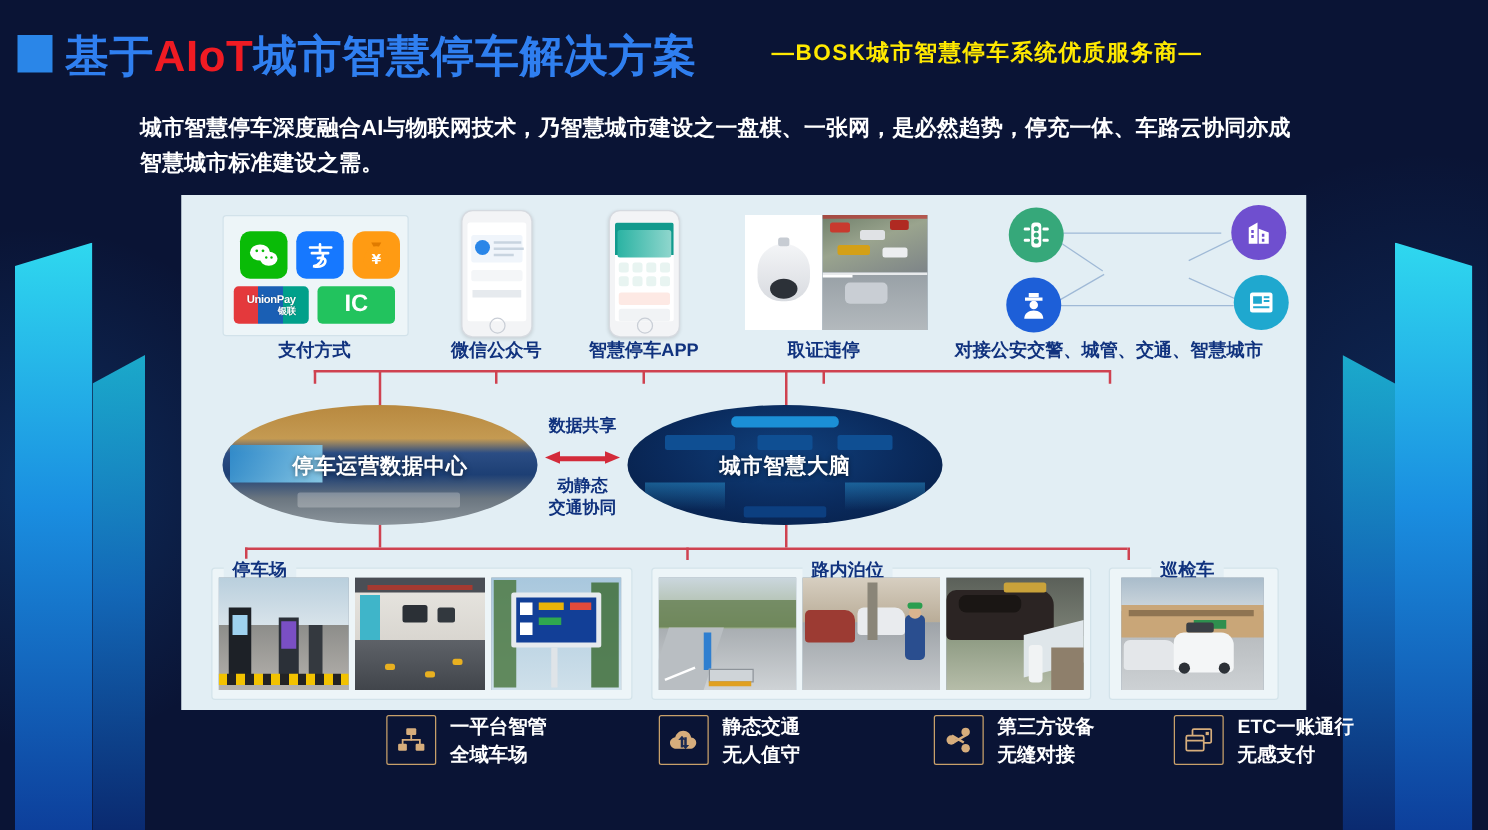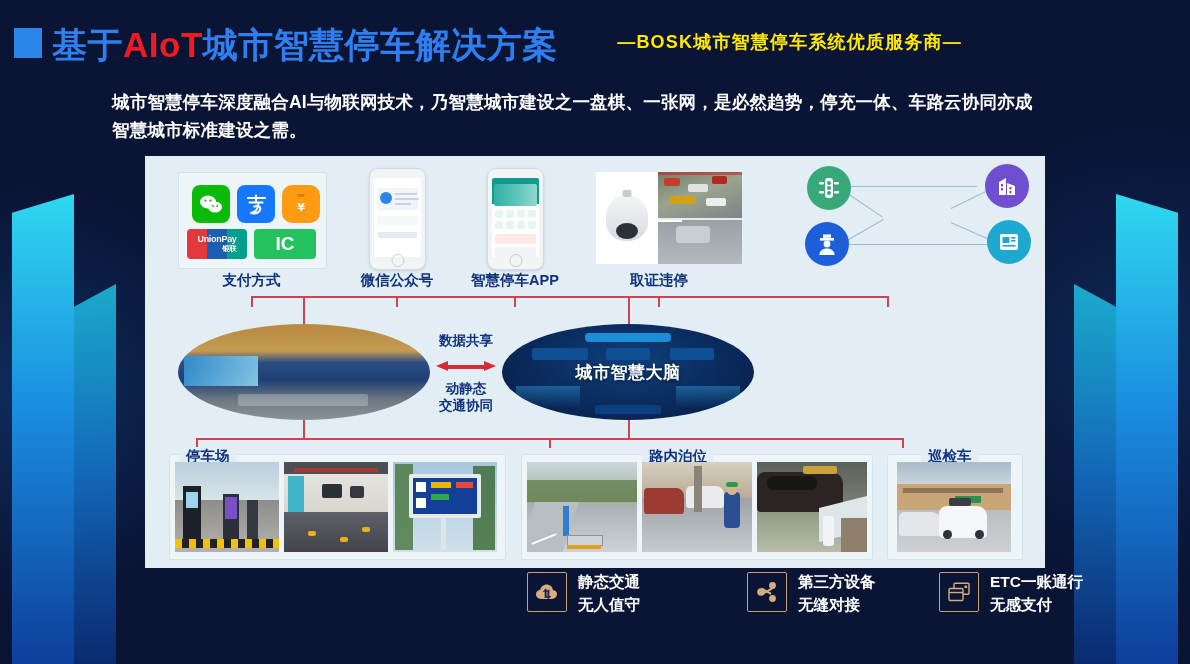--- a/index.html
+++ b/index.html
@@ -319,34 +319,36 @@
       <div class="node n-cyan" style="right:2px;top:56px;">
         <svg width="22" height="20" viewBox="0 0 22 20">
             <rect x="2" y="2" width="18" height="16" rx="2" fill="#fff"></rect>
             <rect x="4.5" y="5" width="7" height="6" fill="#1fa8cf"></rect>
             <rect x="13" y="5" width="4.5" height="1.6" fill="#1fa8cf"></rect>
             <rect x="13" y="8" width="4.5" height="1.6" fill="#1fa8cf"></rect>
             <rect x="4.5" y="13" width="13" height="1.6" fill="#1fa8cf"></rect>
           </svg>
       </div>
     </div>
+    <div class="t1-label" style="left:596px;top:115px;width:292px;">对接公安交警、城管、交通、智慧城市</div>
   </div>
 
   <div class="conn conn-h" style="left:106px;top:140px;width:637px;"></div>
   <div class="conn conn-v" style="left:106px;top:140px;height:11px;"></div>
   <div class="conn conn-v" style="left:251px;top:140px;height:11px;"></div>
   <div class="conn conn-v" style="left:369px;top:140px;height:11px;"></div>
   <div class="conn conn-v" style="left:513px;top:140px;height:11px;"></div>
   <div class="conn conn-v" style="left:742px;top:140px;height:11px;"></div>
   <div class="conn conn-v" style="left:158px;top:140px;height:28px;"></div>
   <div class="conn conn-v" style="left:483px;top:140px;height:28px;"></div>
 
   <div class="ellipse el-left">
     <div class="screenL"></div>
       <div class="deskrow"></div>
+    <div class="el-text">停车运营数据中心</div>
   </div>
 
   <div class="ellipse el-right">
     <div class="dash-top"></div>
     <div class="num" style="left:30px;width:56px;"></div>
     <div class="num" style="left:104px;width:44px;"></div>
     <div class="num" style="left:168px;width:44px;"></div>
     <div class="chart" style="left:14px;width:64px;"></div>
     <div class="chart" style="right:14px;width:64px;"></div>
     <div class="pill"></div>
@@ -457,20 +459,35 @@
     <div class="ob" style="left:42px;top:44px;width:48px;height:32px;background:#f4f6f7;border-radius:8px 10px 4px 4px;"></div>
     <div class="ob" style="left:52px;top:36px;width:22px;height:8px;background:#3a3f45;border-radius:2px;"></div>
     <div class="ob" style="left:46px;top:68px;width:9px;height:9px;background:#2c3137;border-radius:50%;"></div>
     <div class="ob" style="left:78px;top:68px;width:9px;height:9px;background:#2c3137;border-radius:50%;"></div>
   </div>
 </div>
 
 <div class="features">
 
 
+  <div class="feat" style="left:225px;top:0;">
+    <div class="feat-icon">
+      <svg width="22" height="20" viewBox="0 0 22 20" fill="#d6ad7c">
+        <rect x="7" y="0.5" width="8" height="5.5" rx="1"></rect>
+        <rect x="0.5" y="13" width="7" height="5.5" rx="1"></rect>
+        <rect x="14.5" y="13" width="7" height="5.5" rx="1"></rect>
+        <rect x="10.3" y="6" width="1.4" height="4.4"></rect>
+        <rect x="4" y="9.2" width="14" height="1.4"></rect>
+        <rect x="3.4" y="9.2" width="1.4" height="4"></rect>
+        <rect x="17.2" y="9.2" width="1.4" height="4"></rect>
+      </svg>
+    </div>
+    <div class="feat-text">一平台智管
+全域车场</div>
+  </div>
 
   <div class="feat" style="left:443px;top:0;">
     <div class="feat-icon">
       <svg width="24" height="20" viewBox="0 0 24 20" fill="#d6ad7c">
         <path d="M6.2 17C3.3 17 1 14.9 1 12.3c0-2.3 1.8-4.2 4.2-4.5C5.8 4.8 8.4 2.5 11.6 2.5c3.3 0 6 2.4 6.3 5.5 2.6.2 4.1 1.9 4.1 4.1 0 2.6-2.2 4.9-5.1 4.9z"></path>
         <path d="M9.6 16V9.8l-2 .1 3-3.4 2.9 3.4-1.9-.1V16z" fill="#1b2a52"></path>
         <path d="M14.4 7.8V14l1.9-.1-2.9 3.4-3-3.4 2 .1V7.8z" fill="#1b2a52"></path>
       </svg>
     </div>
     <div class="feat-text">静态交通

